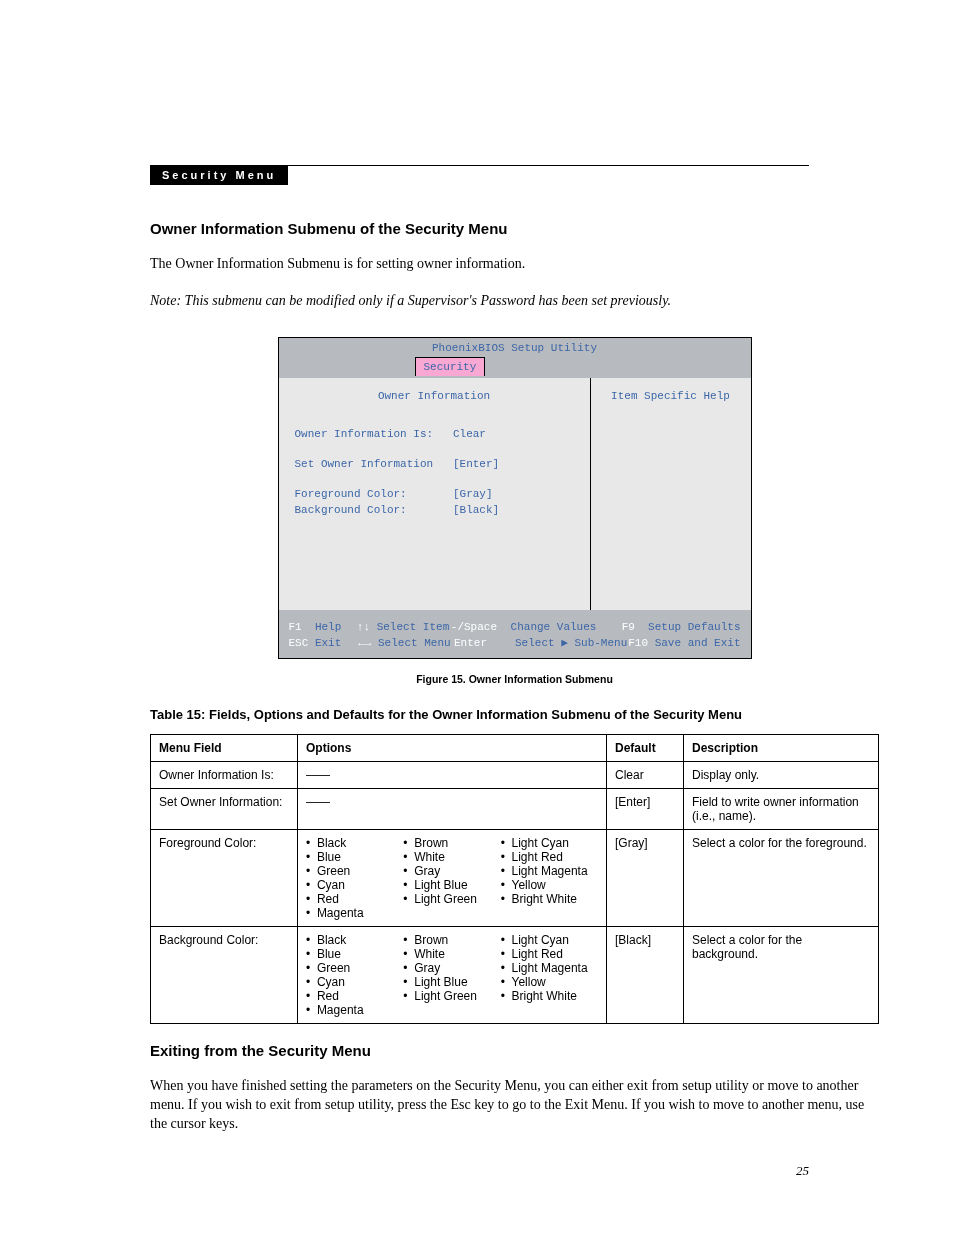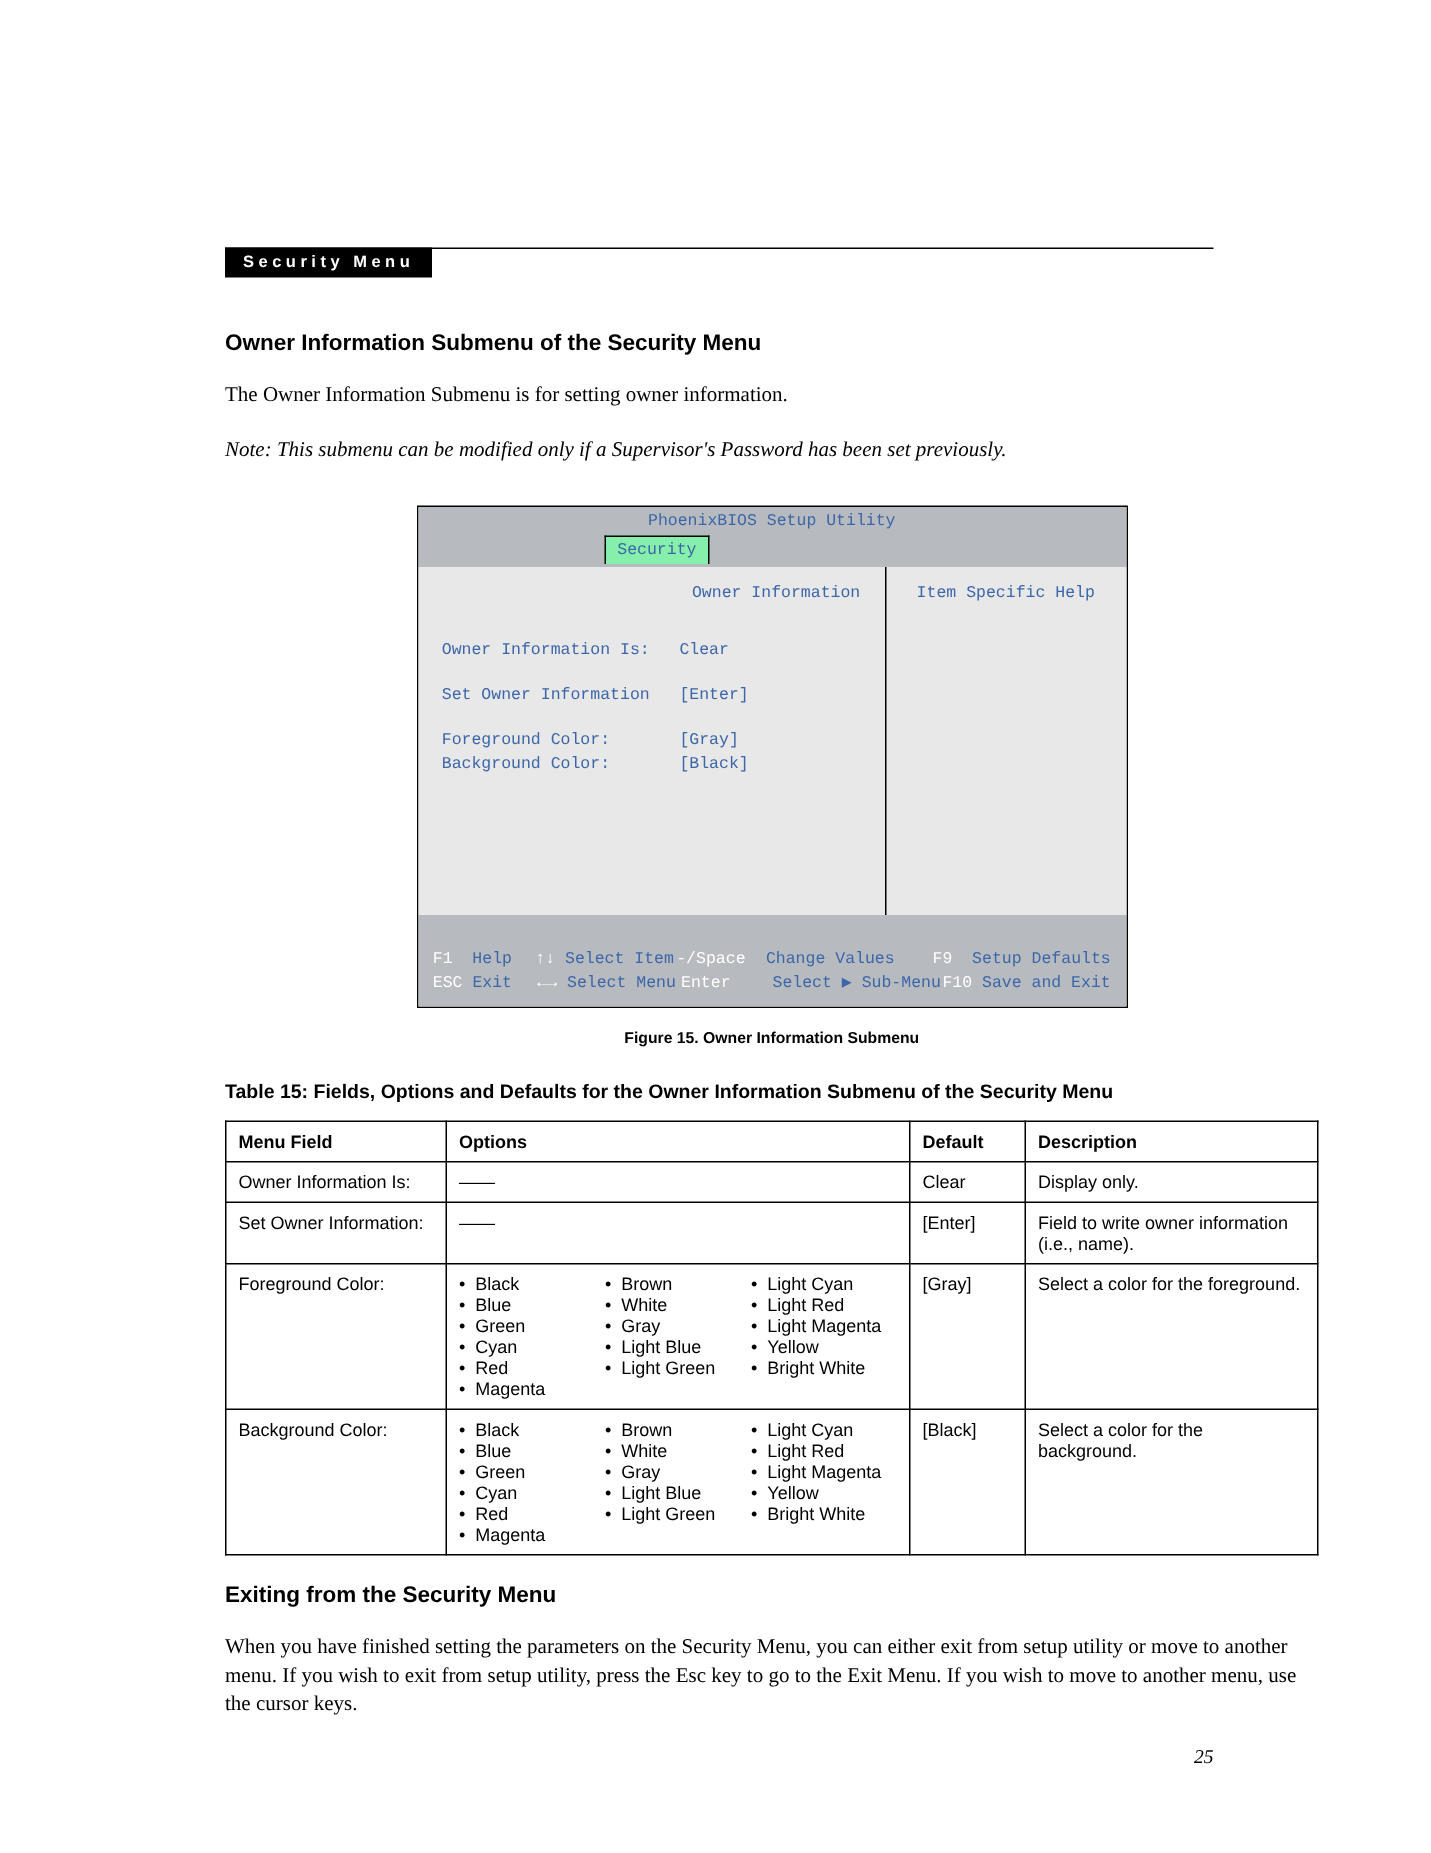--- a/index.html
+++ b/index.html
@@ -65,23 +65,23 @@
     padding: 4px 0;
     color: #3c66a8;
   }
   .bios-tabs {
     background: #b7bbbf;
     height: 20px;
     position: relative;
   }
   .bios-tab {
     position: absolute;
-    left: 124px;
+    left: 136px;
     top: -1px;
-    background: #86efac;
+    background: #f9a8d4;
     border: 1px solid #000;
     border-bottom: none;
     padding: 3px 8px;
     color: #3c66a8;
   }
   .bios-body {
     display: flex;
     background: #e8e8e8;
   }
   .bios-left {
@@ -91,36 +91,36 @@
     min-height: 232px;
     box-sizing: border-box;
   }
   .bios-right {
     width: 160px;
     padding: 12px 10px;
     text-align: center;
     box-sizing: border-box;
   }
   .bios-left-title {
-    text-align: right;
+    text-align: center;
     color: #3c66a8;
     margin-bottom: 26px;
   }
   .bios-row {
     color: #3c66a8;
     margin: 4px 0;
     white-space: pre;
   }
   .bios-right-title {
     color: #3c66a8;
   }
   .bios-footer {
     background: #b7bbbf;
     color: #3c66a8;
-    padding: 22px 10px 6px 10px;
+    padding: 9px 10px 6px 10px;
     line-height: 1.5;
   }
   .bios-footer .hot { color: #fff; }
   .bios-footer-row { display:flex; }
   .bf-col { white-space: pre; }
   .bf1 { width: 80px; }
   .bf2 { width: 110px; }
   .bf3 { width: 70px; }
   .bf4 { width: 130px; }
   .bf5 { width: auto; }

